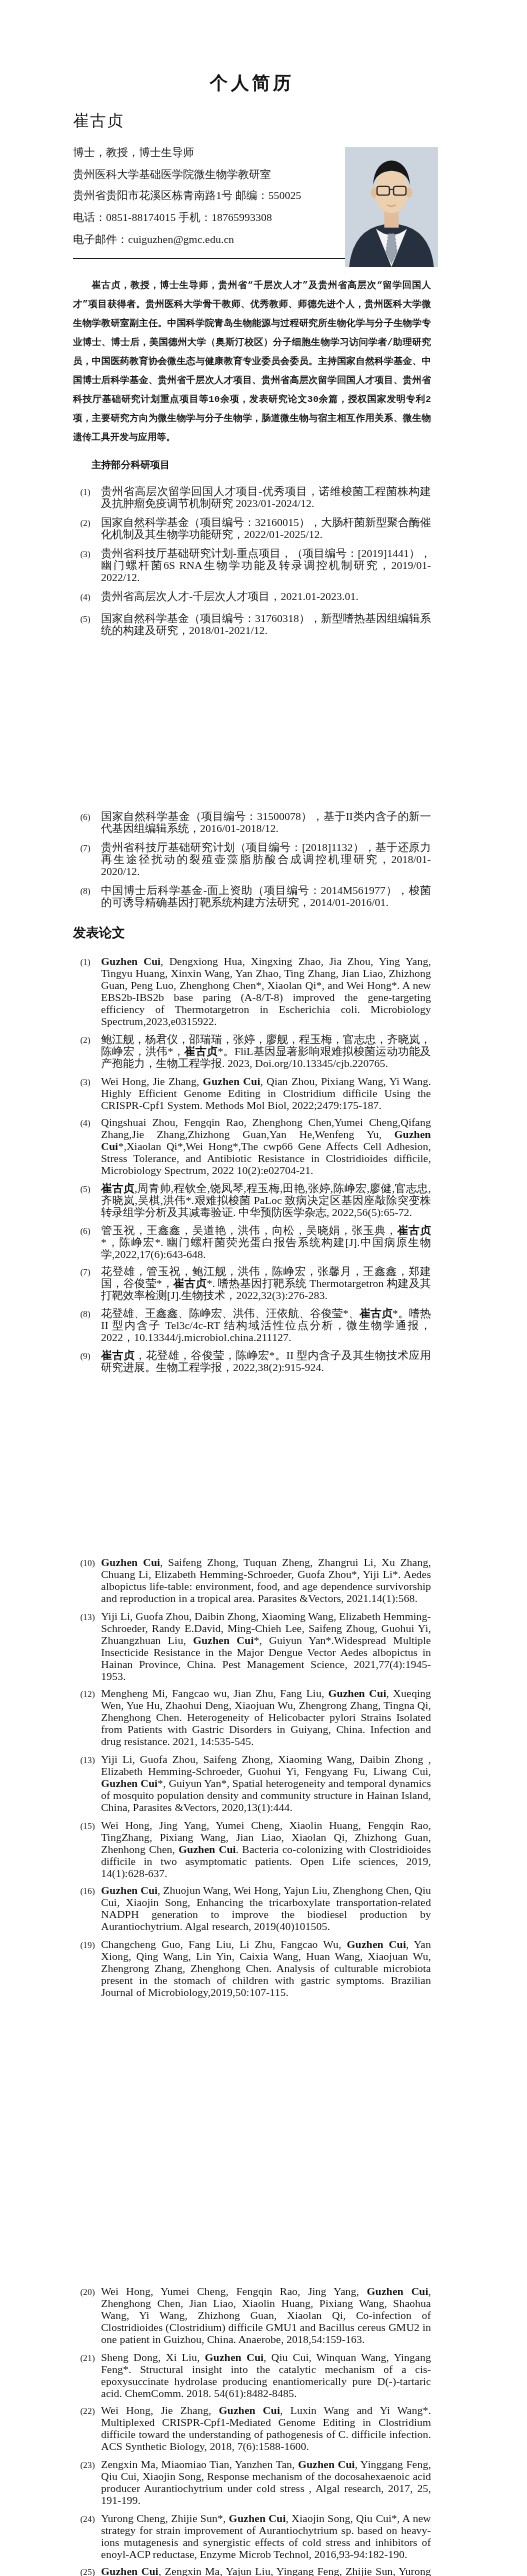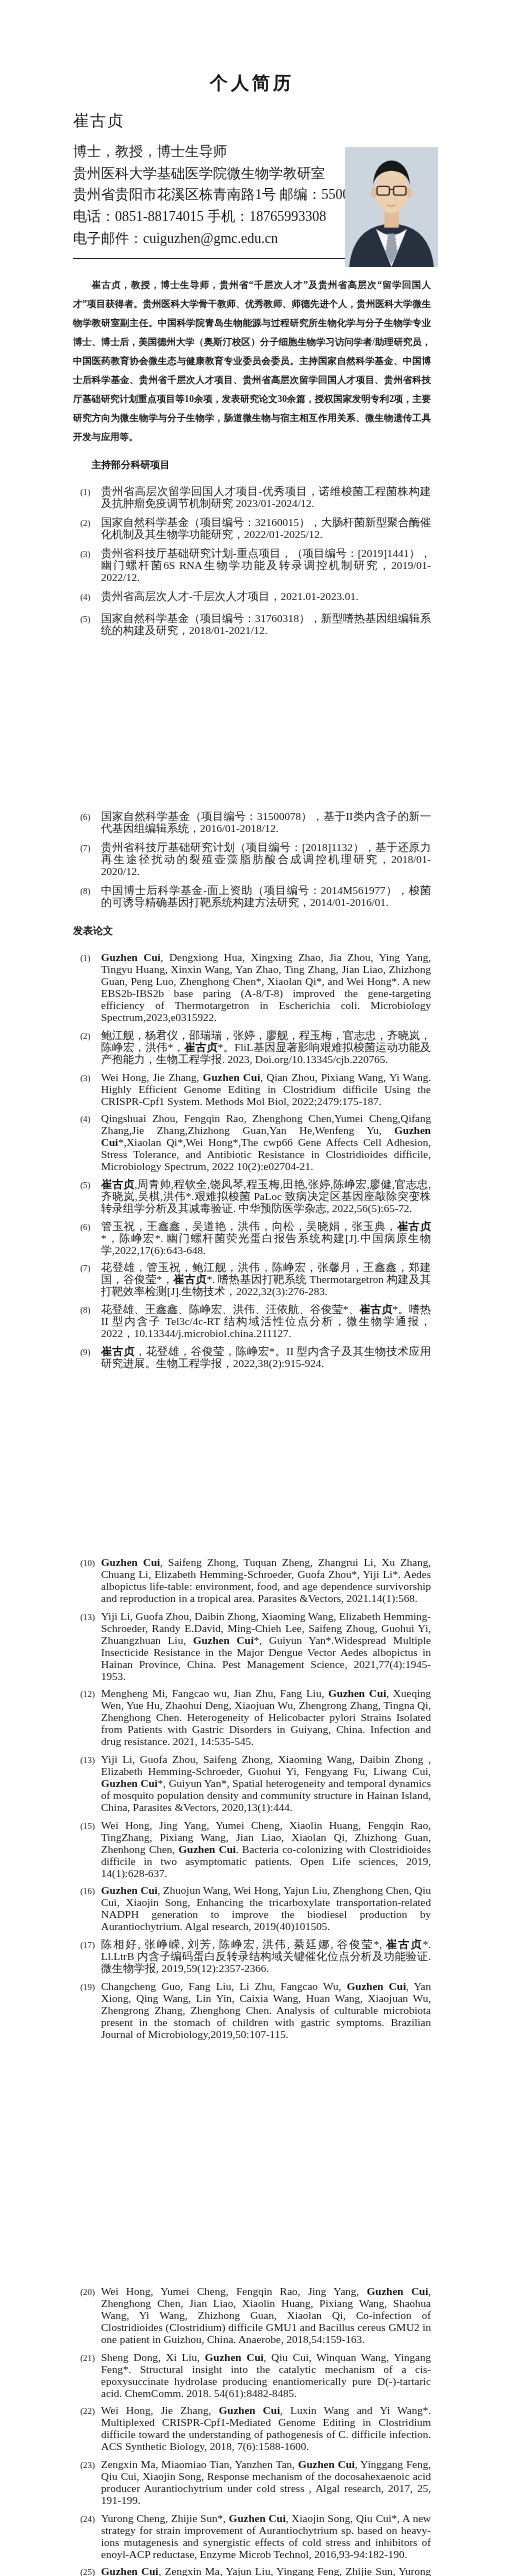--- a/index.html
+++ b/index.html
@@ -5,32 +5,32 @@
   html,body{margin:0;padding:0;background:#ffffff;}
   body{width:528px;font-family:"Liberation Serif","DejaVu Serif",serif;color:#141414;}
   .page{position:relative;width:504px;height:746px;overflow:hidden;background:#fff;box-sizing:border-box;padding:0 73px;}
   .page1{padding-top:71px;}
   .page2{padding-top:64px;}
   .page3{padding-top:64px;}
   .page4{padding-top:47px;}
 
   .doc-title{margin:0 0 15.5px 0;text-align:center;font-family:"Liberation Sans","DejaVu Sans",sans-serif;font-weight:bold;font-size:18px;letter-spacing:3.1px;}
   .person-name{font-size:16px;margin:0 0 14.4px 0;letter-spacing:1px;}
-  .contact-line{font-size:14px;margin:0 0 9.3px 0;line-height:12.4px;}
+  .contact-line{font-size:11px;margin:0 0 9.3px 0;line-height:12.4px;}
 
   .photo{position:absolute;left:345px;top:147px;width:93px;height:120px;}
   .photo svg{display:block;width:100%;height:100%;}
 
   .rule{border:none;border-top:1px solid #1d1d1d;margin:12.4px 0 17.5px 0;width:100%;}
 
-  .intro{font-family:Liberation Serif, serif;font-weight:bold;font-size:9.3px;line-height:19px;text-align:justify;text-indent:2em;margin:0 0 12.4px 0;color:#1b1b1b;}
+  .intro{font-family:Liberation Mono, monospace;font-weight:bold;font-size:9.3px;line-height:19px;text-align:justify;text-indent:2em;margin:0 0 12.4px 0;color:#1b1b1b;}
 
   .sec-heading{font-family:Liberation Sans, sans-serif;font-weight:bold;font-size:9.8px;margin:0 0 12.4px 0;}
   .projects-heading{margin-left:18.5px;}
-  .papers-heading{margin:15.5px 0 13.4px 0;font-size:10px;}
+  .papers-heading{margin:15.5px 0 13.4px 0;font-size:13px;}
 
   .list{margin:0;}
   .item{display:flex;margin-bottom:5.7px;}
   .item .num{flex:0 0 28px;padding-left:7.2px;box-sizing:border-box;font-size:8.8px;line-height:14.4px;}
   .item .txt{flex:1;font-size:11px;line-height:12px;text-align:justify;font-family:Liberation Serif, serif;}
   .item .txt b{font-weight:bold;}
   .projects .item{margin-bottom:7.2px;}
 </style>
 </head>
 <body>
@@ -173,24 +173,20 @@
       </div>
       <div class="item">
         <span class="num">(15)</span>
         <div class="txt">Wei Hong, Jing Yang, Yumei Cheng, Xiaolin Huang, Fengqin Rao, TingZhang, Pixiang Wang, Jian Liao, Xiaolan Qi, Zhizhong Guan, Zhenhong Chen, <b>Guzhen Cui</b>. Bacteria co-colonizing with Clostridioides difficile in two asymptomatic patients. Open Life sciences, 2019, 14(1):628-637.</div>
       </div>
       <div class="item">
         <span class="num">(16)</span>
         <div class="txt"><b>Guzhen Cui</b>, Zhuojun Wang, Wei Hong, Yajun Liu, Zhenghong Chen, Qiu Cui, Xiaojin Song, Enhancing the tricarboxylate transportation-related NADPH generation to improve the biodiesel production by Aurantiochytrium. Algal research, 2019(40)101505.</div>
       </div>
       <div class="item">
-        <span class="num">(17)</span>
-        <div class="txt">陈相好, 张峥嵘, 刘芳, 陈峥宏, 洪伟, 綦廷娜, 谷俊莹*, <b>崔古贞</b>*. Ll.LtrB 内含子编码蛋白反转录结构域关键催化位点分析及功能验证. 微生物学报, 2019,59(12):2357-2366.</div>
-      </div>
-      <div class="item">
         <span class="num">(19)</span>
         <div class="txt">Changcheng Guo, Fang Liu, Li Zhu, Fangcao Wu, <b>Guzhen Cui</b>, Yan Xiong, Qing Wang, Lin Yin, Caixia Wang, Huan Wang, Xiaojuan Wu, Zhengrong Zhang, Zhenghong Chen. Analysis of culturable microbiota present in the stomach of children with gastric symptoms. Brazilian Journal of Microbiology,2019,50:107-115.</div>
       </div>
     </div>
 </div>
 
 <div class="page page4">
   <div class="list papers">
       <div class="item">
         <span class="num">(20)</span>

